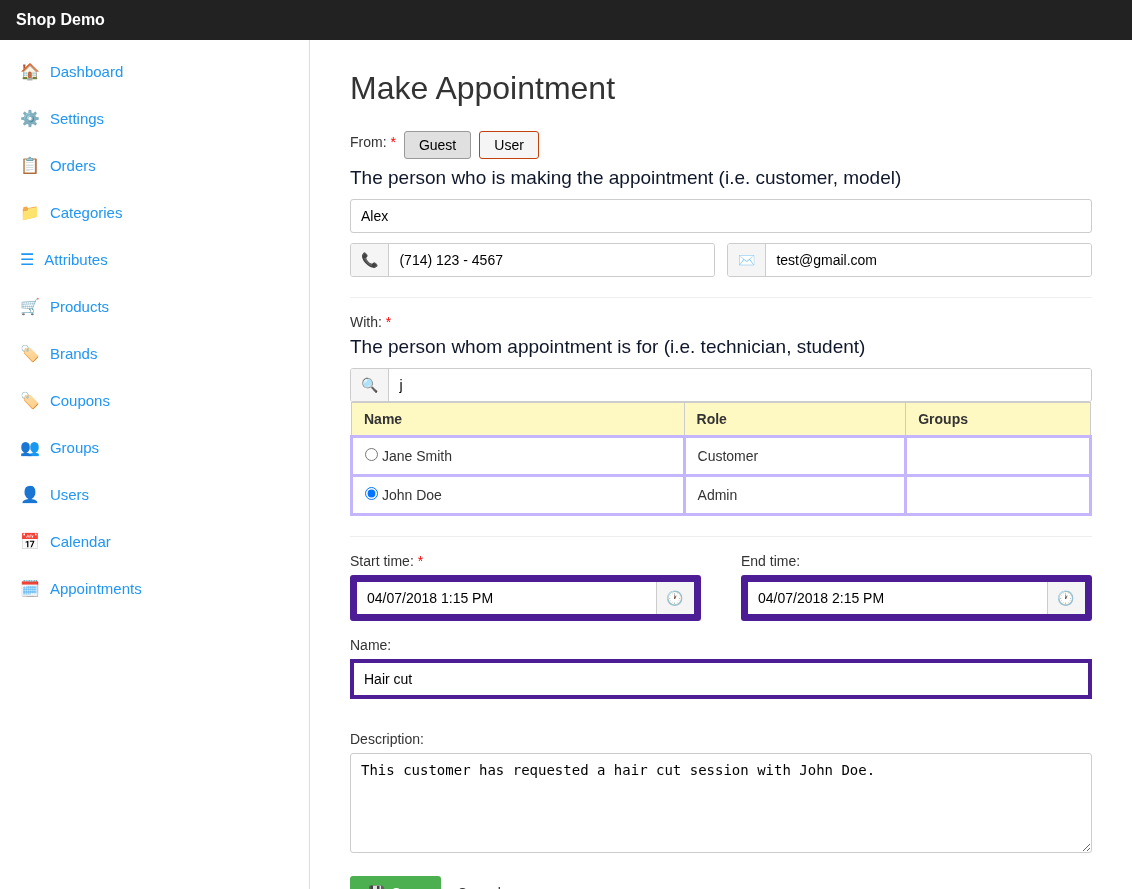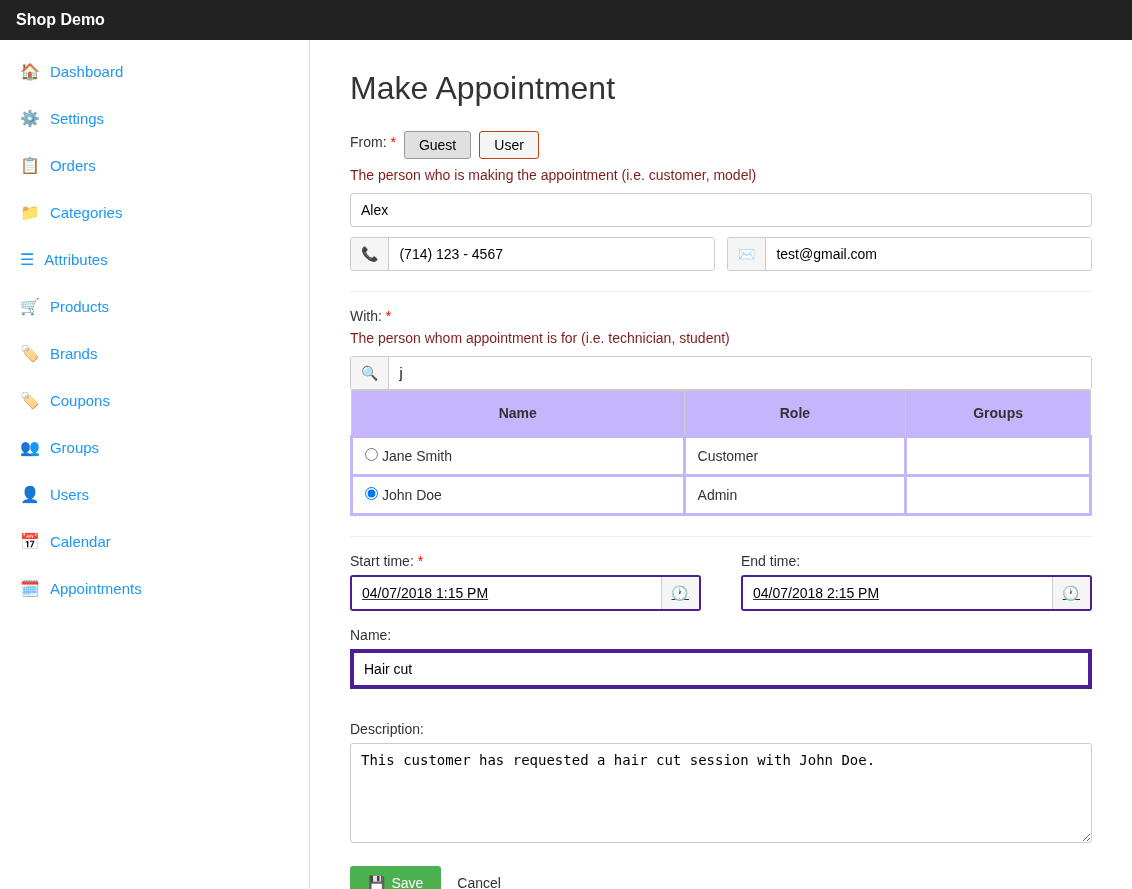--- a/index.html
+++ b/index.html
@@ -56,22 +56,22 @@
 
     
     .form-label {
       font-size: 14px;
       margin-bottom: 6px;
       color: #333;
     }
     .required { color: red; }
 
     .hint-text {
-      font-size: 14px;
-      color: #7f1d1d;
+      font-size: 19px;
+      color: #0f172a;
       margin-bottom: 10px;
     }
 
     
     .from-section { margin-bottom: 20px; }
     .from-toggle { display: flex; gap: 8px; margin-bottom: 8px; align-items: center; }
     .toggle-btn {
       padding: 5px 14px;
       border: 1px solid #c2410c;
       background: #f5f5f5;
@@ -136,44 +136,43 @@
       outline: none;
     }
 
     
     .user-table {
       width: 100%;
       border-collapse: collapse;
       border: 1px solid #ccc;
     }
     .user-table th {
-      background: #c4b5fd;
+      background: #fef9c3;
       border: 1px solid #ccc;
-      padding: 14px 12px;
-      text-align: center;
+      padding: 8px 12px;
+      text-align: left;
       font-weight: bold;
       font-size: 14px;
     }
     .user-table td {
       border: 3px solid #c4b5fd;
       padding: 10px 12px;
       font-size: 14px;
     }
 
     
     .time-row { display: flex; gap: 40px; margin-bottom: 16px; }
     .time-field { flex: 1; }
     .time-field label { display: block; margin-bottom: 6px; font-size: 14px; }
     .time-input-wrap {
       display: flex;
       align-items: center;
-      border: 2px solid #4c1d95;
+      border: 7px solid #4c1d95;
       border-radius: 3px;
       overflow: hidden;
-      text-decoration: underline;
     }
     .time-input-wrap input {
       flex: 1;
       padding: 8px 10px;
       border: none;
       font-size: 14px;
       outline: none;
     }
     .time-input-wrap .clock-btn {
       padding: 8px 10px;

